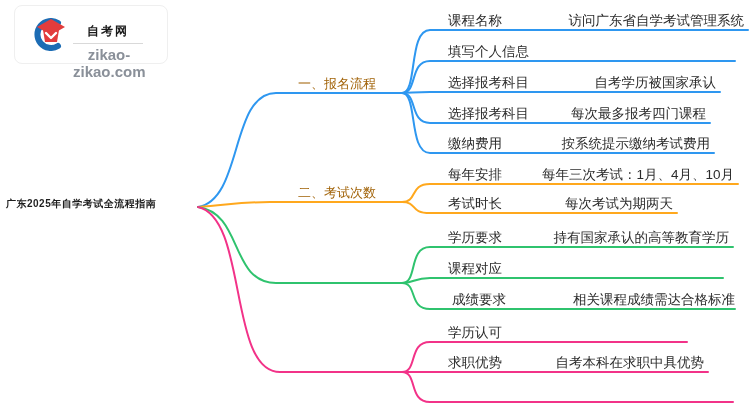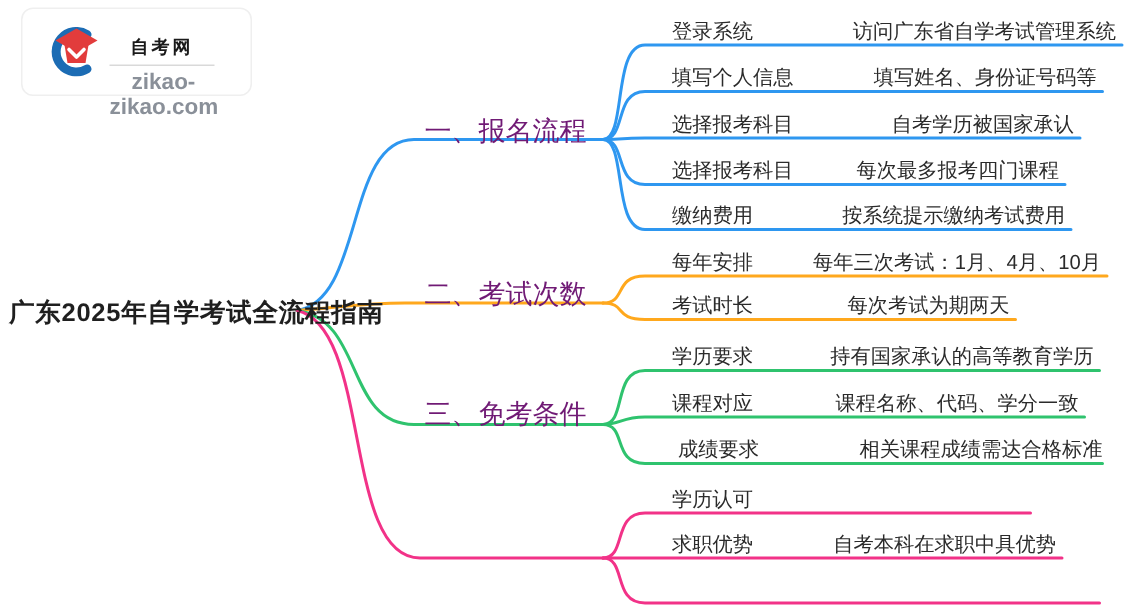--- a/index.html
+++ b/index.html
@@ -10,25 +10,25 @@
   
   .logo{position:absolute;left:14px;top:5px;width:152px;height:57px;
         border:1px solid #efefef;border-radius:8px;background:#fff;}
   .logo-icon{position:absolute;left:13px;top:12px;width:38px;height:33px;}
   .logo-title{position:absolute;left:62px;top:17px;width:62px;text-align:center;
         font-size:12px;font-weight:bold;letter-spacing:2px;color:#1a1a1a;}
   .logo-sep{position:absolute;left:58px;top:37px;width:70px;height:1px;background:#d9d9d9;}
   .logo-domain{position:absolute;left:58px;top:40px;width:72px;text-align:center;
         font-size:15px;color:#8a9099;font-weight:bold;}
   
-  .central{position:absolute;left:6px;top:197px;width:196px;font-size:17px;
+  .central{position:absolute;left:6px;top:197px;width:196px;font-size:10px;
         font-weight:bold;color:#1f1f1f;letter-spacing:0.5px;white-space:nowrap;}
   
   .branch-label{position:absolute;left:267px;width:140px;text-align:center;
-        font-size:18px;color:#701a75;white-space:nowrap;}
+        font-size:13px;color:#a16207;white-space:nowrap;}
   
   .row{position:absolute;display:flex;justify-content:space-between;
         font-size:13.5px;color:#2b2b2b;white-space:nowrap;}
   .row .lab{font-weight:normal;}
   svg.lines{position:absolute;left:0;top:0;}
   svg.lines path{fill:none;stroke-width:2;stroke-linecap:round;stroke-linejoin:round;}
 </style>
 </head>
 <body>
 
@@ -68,29 +68,27 @@
     </svg>
     <div class="logo-title">自考网</div>
     <div class="logo-sep"></div>
     <div class="logo-domain">zikao-zikao.com</div>
   </div>
 
   <div class="central">广东2025年自学考试全流程指南</div>
 
   <div class="branch-label" style="top:75px">一、报名流程</div>
   <div class="branch-label" style="top:184px">二、考试次数</div>
-  <div class="branch-label" style="top:264px">三、免考条件</div>
 
   <div class="row" style="left:448px;top:12px;width:296px">
-    <span class="lab">登录系统</span>
+    <span class="lab">课程名称</span>
     <span class="desc">访问广东省自学考试管理系统</span>
   </div>
   <div class="row" style="left:448px;top:43px;width:283px">
     <span class="lab">填写个人信息</span>
-    <span class="desc">填写姓名、身份证号码等</span>
   </div>
   <div class="row" style="left:448px;top:74px;width:268px">
     <span class="lab">选择报考科目</span>
     <span class="desc">自考学历被国家承认</span>
   </div>
   <div class="row" style="left:448px;top:105px;width:258px">
     <span class="lab">选择报考科目</span>
     <span class="desc">每次最多报考四门课程</span>
   </div>
   <div class="row" style="left:448px;top:135px;width:262px">
@@ -106,21 +104,20 @@
     <span class="lab">考试时长</span>
     <span class="desc">每次考试为期两天</span>
   </div>
 
   <div class="row" style="left:448px;top:229px;width:281px">
     <span class="lab">学历要求</span>
     <span class="desc">持有国家承认的高等教育学历</span>
   </div>
   <div class="row" style="left:448px;top:260px;width:271px">
     <span class="lab">课程对应</span>
-    <span class="desc">课程名称、代码、学分一致</span>
   </div>
   <div class="row" style="left:452px;top:291px;width:283px">
     <span class="lab">成绩要求</span>
     <span class="desc">相关课程成绩需达合格标准</span>
   </div>
 
   <div class="row" style="left:448px;top:324px;width:235px">
     <span class="lab">学历认可</span>
   </div>
   <div class="row" style="left:448px;top:354px;width:256px">

